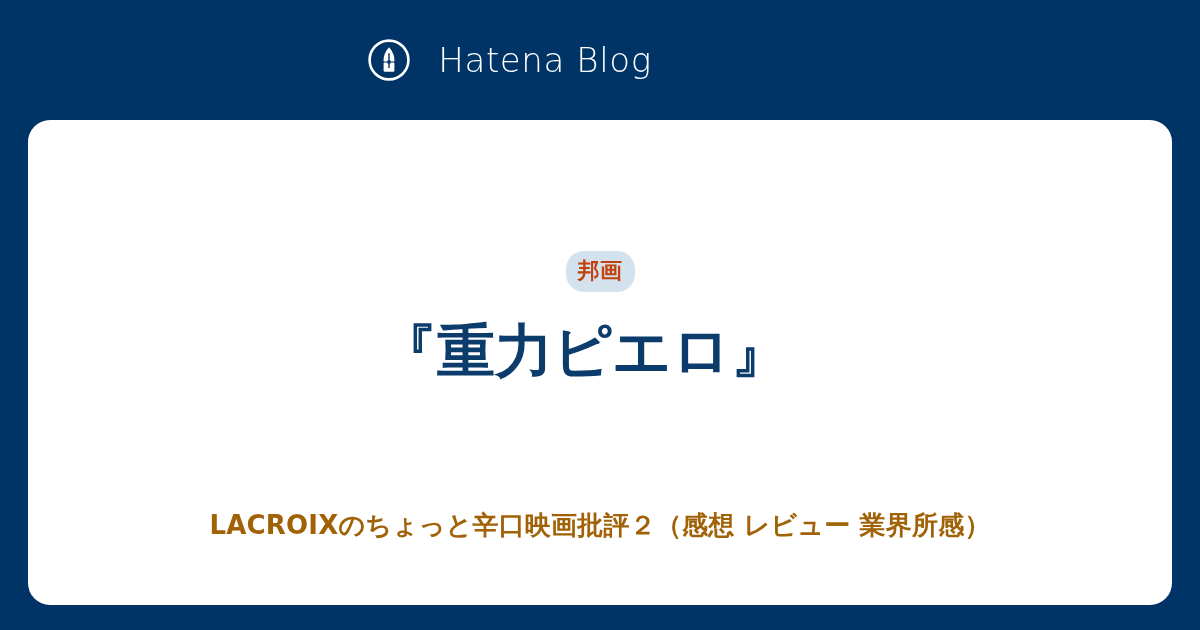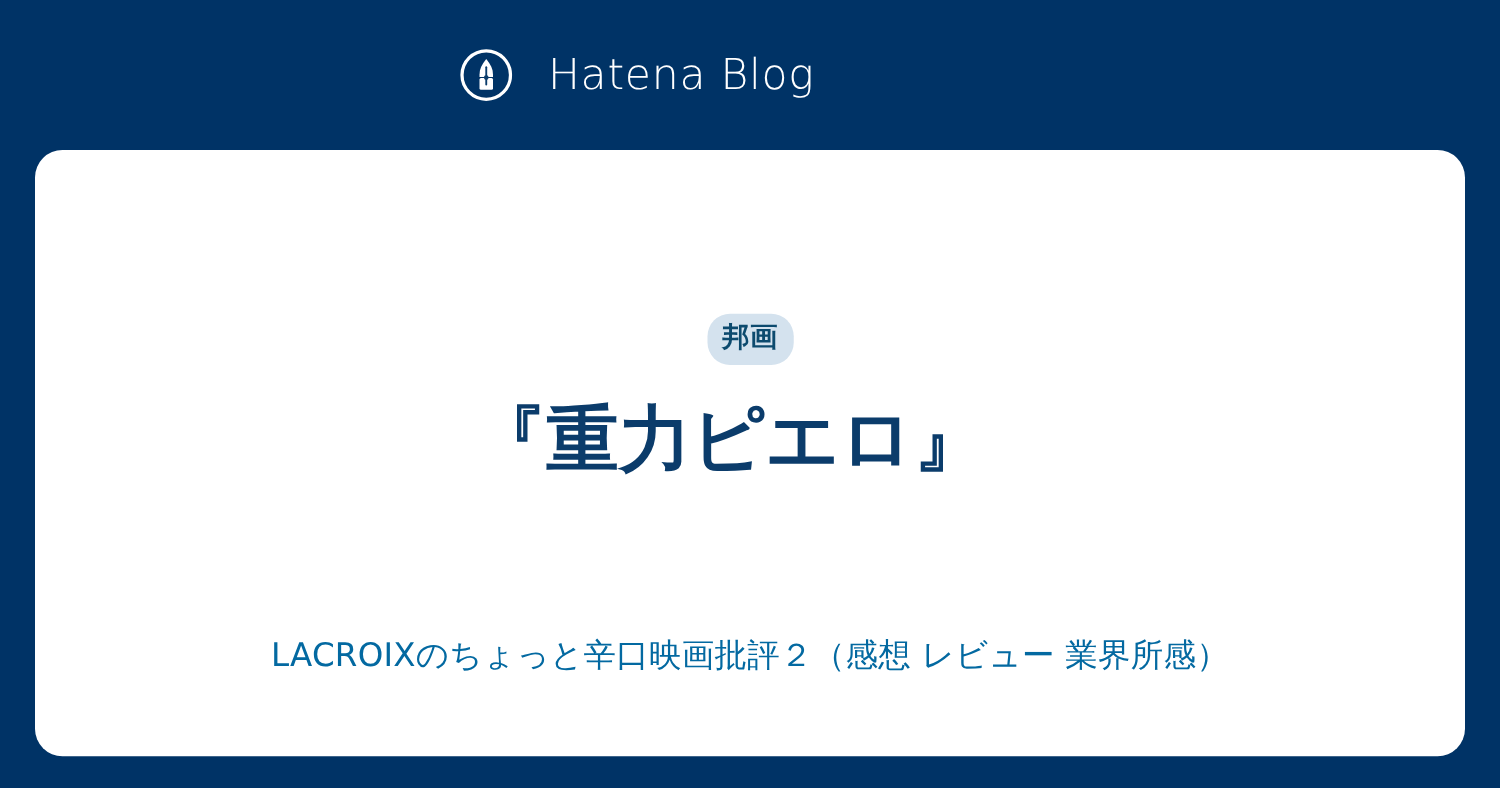--- a/index.html
+++ b/index.html
@@ -70,21 +70,21 @@
     position: absolute;
     top: 131px;
     left: 0;
     width: 100%;
     text-align: center;
     line-height: 0;
   }
   .category-badge {
     display: inline-block;
     background: #d4e2ee;
-    color: #0c4a6e;
+    color: #c2410c;
     font-size: 22px;
     font-weight: 700;
     line-height: 1;
     padding: 9px 12px 10px 12px;
     border-radius: 18px;
     letter-spacing: 0.5px;
     font-family: "DejaVu Sans", "Liberation Sans", sans-serif;
   }
 
   
@@ -105,23 +105,23 @@
     overflow: hidden;
   }
 
   
   .blog-title {
     position: absolute;
     bottom: 62px;
     left: 40px;
     width: 1064px;
     text-align: center;
-    color: #0369a1;
+    color: #a16207;
     font-size: 26px;
-    font-weight: 400;
+    font-weight: 700;
     line-height: 1.3;
     letter-spacing: 0.2px;
     margin: 0;
     font-family: "DejaVu Sans", "Liberation Sans", sans-serif;
     white-space: nowrap;
     overflow: hidden;
   }
 </style>
 </head>
 <body>

